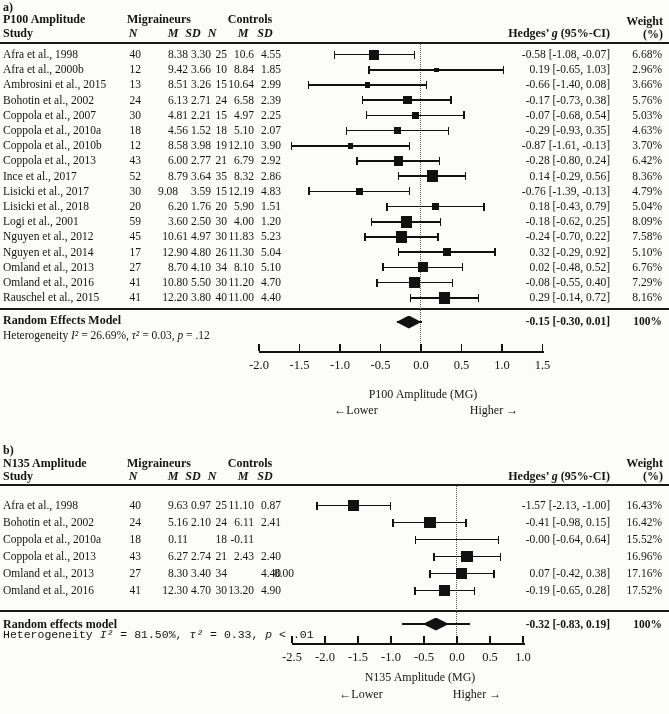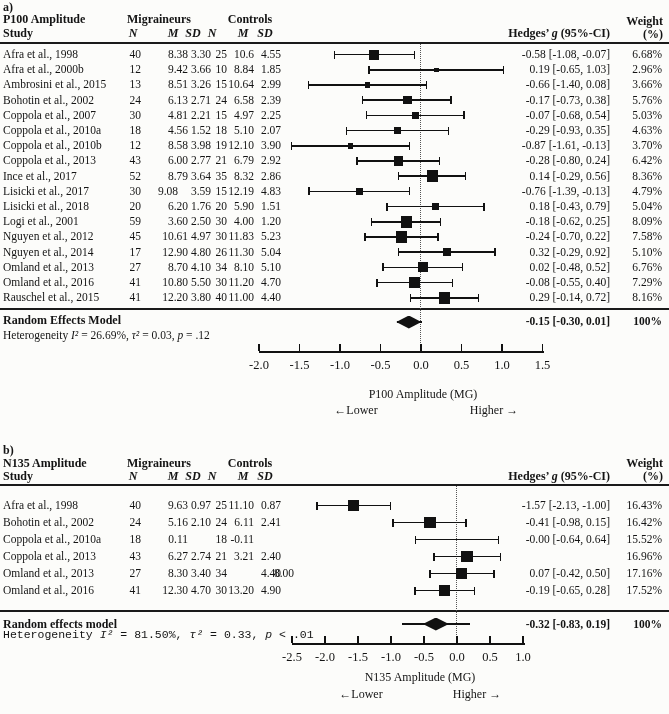--- a/index.html
+++ b/index.html
@@ -425,41 +425,41 @@
         <div class="wcap" style="left: 497.74px; top: 4.5px;"></div>
         <div class="cell gtxt">-0.00 [-0.64, 0.64]</div>
         <div class="cell wtxt">15.52%</div>
       </div>
       <div class="row s11" style="top: 108px; height: 17px; line-height: 17px;">
         <div class="cell name">Coppola et al., 2013</div>
         <div class="cell num" style="left: 95px;">43</div>
         <div class="cell num" style="left: 142px;">6.27</div>
         <div class="cell num" style="left: 165px;">2.74</div>
         <div class="cell num" style="left: 181px;">21</div>
-        <div class="cell num" style="left: 208px;">3.21</div>
+        <div class="cell num" style="left: 208px;">2.43</div>
         <div class="cell num" style="left: 235px;">2.40</div>
         <div class="wline" style="left: 433.24px; width: 67.98px; top: 7.75px;"></div>
         <div class="wcap" style="left: 433.24px; top: 4.5px;"></div>
         <div class="wcap" style="left: 499.72px; top: 4.5px;"></div>
         <div class="sq" style="left: 461.15px; top: 2.75px; width: 11.5px; height: 11.5px;"></div>
         <div class="cell wtxt">16.96%</div>
       </div>
       <div class="row s11" style="top: 125px; height: 17px; line-height: 17px;">
         <div class="cell name">Omland et al., 2013</div>
         <div class="cell num" style="left: 95px;">27</div>
         <div class="cell num" style="left: 142px;">8.30</div>
         <div class="cell num" style="left: 165px;">3.40</div>
         <div class="cell num" style="left: 181px;">34</div>
         <div class="cell num" style="left: 208px; padding-left: 40px;">8.00</div>
         <div class="cell num" style="left: 235px;">4.40</div>
         <div class="wline" style="left: 429.28px; width: 65.34px; top: 7.75px;"></div>
         <div class="wcap" style="left: 429.28px; top: 4.5px;"></div>
         <div class="wcap" style="left: 493.12px; top: 4.5px;"></div>
         <div class="sq" style="left: 455.87px; top: 2.75px; width: 11.5px; height: 11.5px;"></div>
-        <div class="cell gtxt">0.07 [-0.42, 0.50]</div>
+        <div class="cell gtxt">0.07 [-0.42, 0.38]</div>
         <div class="cell wtxt">17.16%</div>
       </div>
       <div class="row s11" style="top: 142px; height: 17px; line-height: 17px;">
         <div class="cell name">Omland et al., 2016</div>
         <div class="cell num" style="left: 95px;">41</div>
         <div class="cell num" style="left: 142px;">12.30</div>
         <div class="cell num" style="left: 165px;">4.70</div>
         <div class="cell num" style="left: 181px;">30</div>
         <div class="cell num" style="left: 208px; font-family: Liberation Serif, serif;">13.20</div>
         <div class="cell num" style="left: 235px;">4.90</div>

